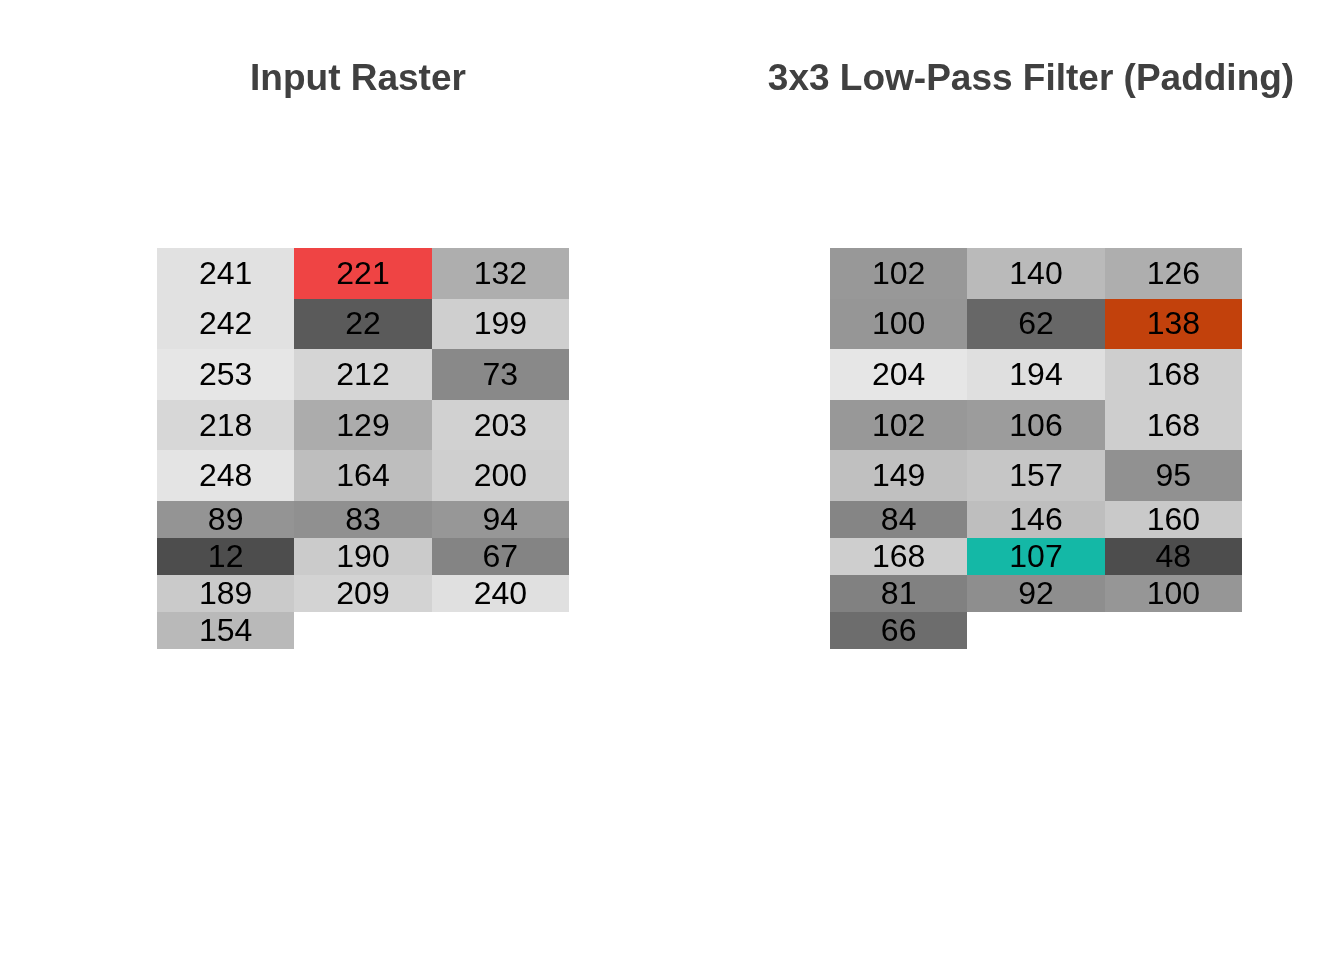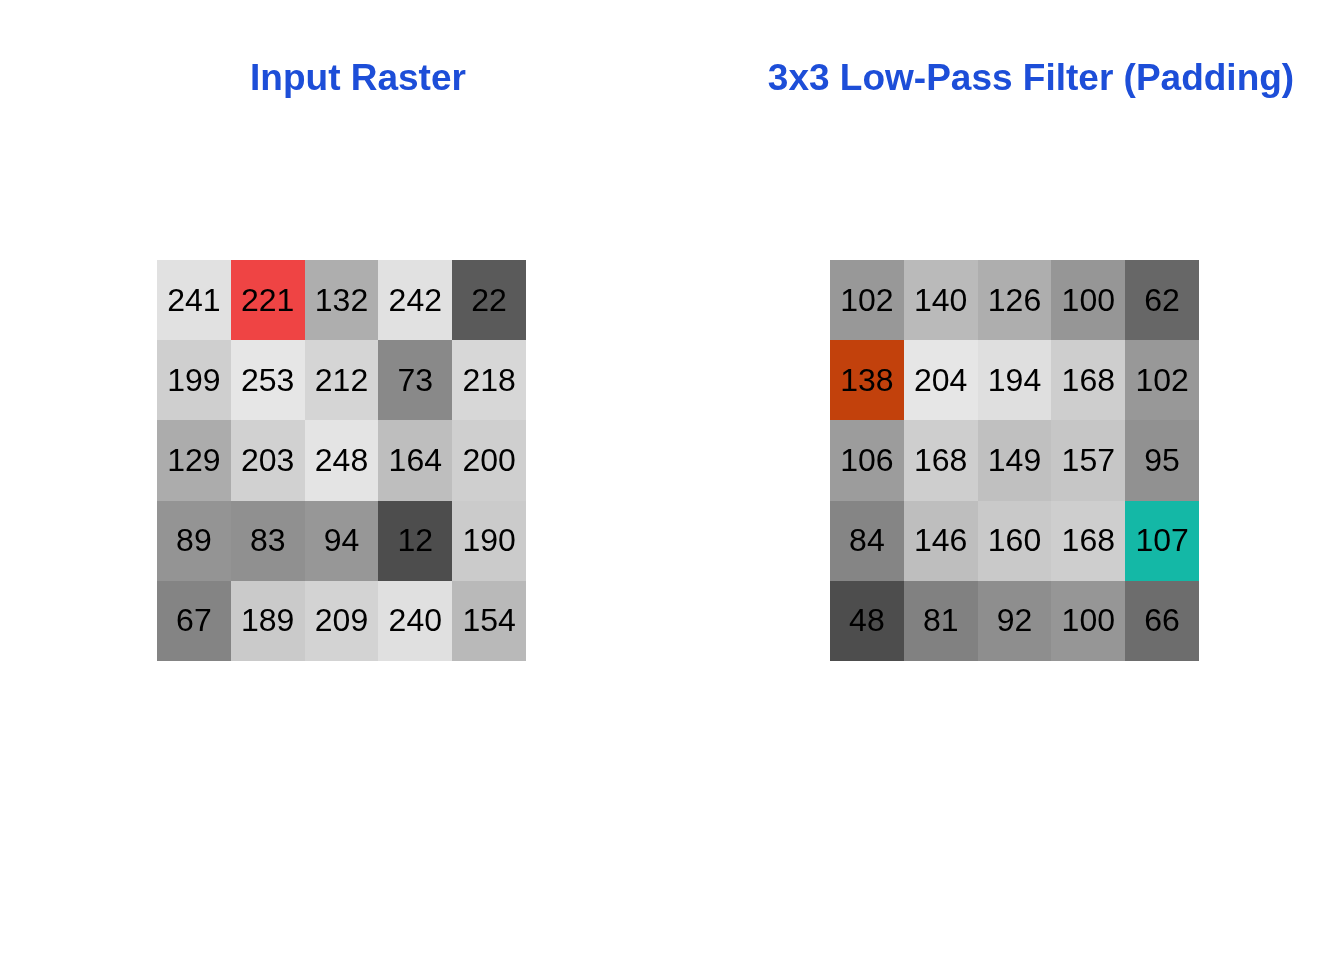--- a/index.html
+++ b/index.html
@@ -16,33 +16,33 @@
     font-family: "Liberation Sans", sans-serif;
   }
   .panel-title {
     position: absolute;
     top: 59px;
     width: 700px;
     margin: 0;
     font-size: 37px;
     font-weight: bold;
     line-height: 1;
-    color: #1d4ed8;
+    color: #404040;
     text-align: center;
     white-space: nowrap;
   }
   #title-0 { left: 8px; }
   #title-1 { left: 681px; }
   .heatmap-grid {
     position: absolute;
-    top: 260px;
-    width: 369px;
+    top: 248px;
+    width: 412px;
     height: 401px;
     display: grid;
-    grid-template-columns: repeat(5, 1fr);
+    grid-template-columns: repeat(3, 1fr);
     grid-template-rows: repeat(5, 1fr);
   }
   #grid-0 { left: 157px; }
   #grid-1 { left: 830px; }
   .cell {
     display: flex;
     align-items: center;
     justify-content: center;
     font-size: 32px;
     color: #000000;

